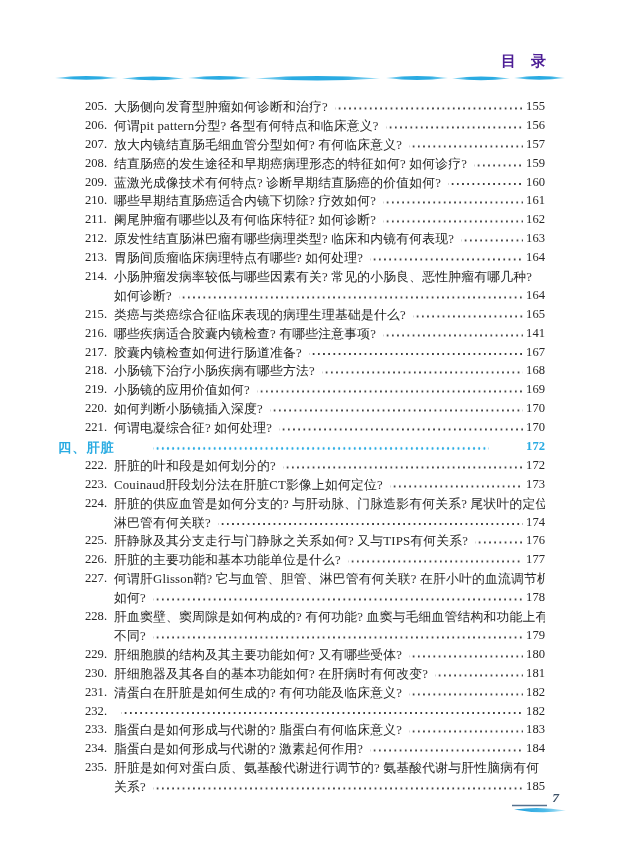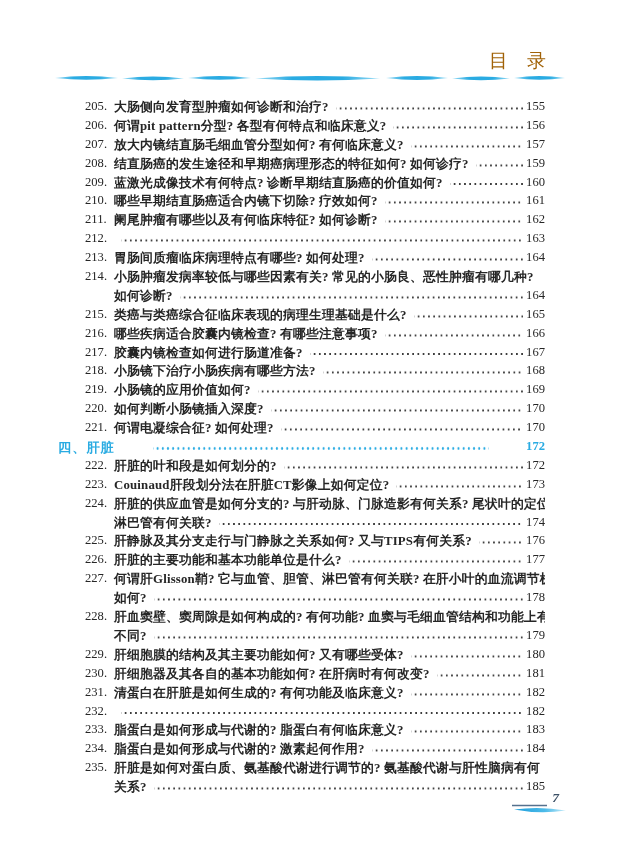--- a/index.html
+++ b/index.html
@@ -3,28 +3,28 @@
 <meta charset="utf-8">
 <style>
   html,body{margin:0;padding:0;background:#f2f2f2;}
   .page{
     position:relative;width:620px;height:866px;background:#ffffff;
     font-family:"Liberation Serif","DejaVu Serif",serif;
     color:#262626;overflow:hidden;margin:0 auto;
   }
   .header{padding:52px 74px 0 55px;}
   .header-title{
-    display:block;text-align:right;font-size:19px;font-weight:normal;
-    color:#a16207;line-height:18px;
+    display:block;text-align:right;font-size:15px;font-weight:bold;
+    color:#4c1d95;line-height:18px;
   }
   .header-wave{display:block;margin:3px 0 0 0;}
   .toc{padding:16px 75px 0 85px;}
   .row{display:flex;align-items:flex-start;height:18.9px;white-space:nowrap;overflow:hidden;}
   .num{min-width:23px;padding-right:6px;font-size:12.6px;flex:0 0 auto;}
-  .etext{font-size:12.8px;font-weight:700;flex:0 0 auto;letter-spacing:0.2px;}
+  .etext{font-size:12.8px;font-weight:400;flex:0 0 auto;letter-spacing:0.2px;}
   .leader{
     flex:1 1 auto;min-width:8px;height:100%;margin:0 3px 0 7px;
     background-image:radial-gradient(circle, #3c3c3c 0.9px, transparent 1.25px);
     background-size:5.2px 100%;background-repeat:repeat-x;background-position:2px 58%;
   }
   .pg{flex:0 0 auto;font-size:12.6px;text-align:right;}
   .section-row .etext{
     color:var(--accent,#29abe2);font-size:13.2px;font-weight:bold;letter-spacing:1px;
   }
   .section-row{margin-left:-27px;gap:34px;}
@@ -121,20 +121,21 @@
         <div class="row">
           <span class="num">211.</span>
           <span class="etext">阑尾肿瘤有哪些以及有何临床特征? 如何诊断?</span>
           <span class="leader"></span>
           <span class="pg">162</span>
         </div>
       </div>
       <div>
         <div class="row">
           <span class="num">212.</span>
+          <span class="etext">原发性结直肠淋巴瘤有哪些病理类型? 临床和内镜有何表现?</span>
           <span class="leader"></span>
           <span class="pg">163</span>
         </div>
       </div>
       <div>
         <div class="row">
           <span class="num">213.</span>
           <span class="etext">胃肠间质瘤临床病理特点有哪些? 如何处理?</span>
           <span class="leader"></span>
           <span class="pg">164</span>
@@ -158,21 +159,21 @@
           <span class="etext">类癌与类癌综合征临床表现的病理生理基础是什么?</span>
           <span class="leader"></span>
           <span class="pg">165</span>
         </div>
       </div>
       <div>
         <div class="row">
           <span class="num">216.</span>
           <span class="etext">哪些疾病适合胶囊内镜检查? 有哪些注意事项?</span>
           <span class="leader"></span>
-          <span class="pg">166</span>
+          <span class="pg">141</span>
         </div>
       </div>
       <div>
         <div class="row">
           <span class="num">217.</span>
           <span class="etext">胶囊内镜检查如何进行肠道准备?</span>
           <span class="leader"></span>
           <span class="pg">167</span>
         </div>
       </div>

